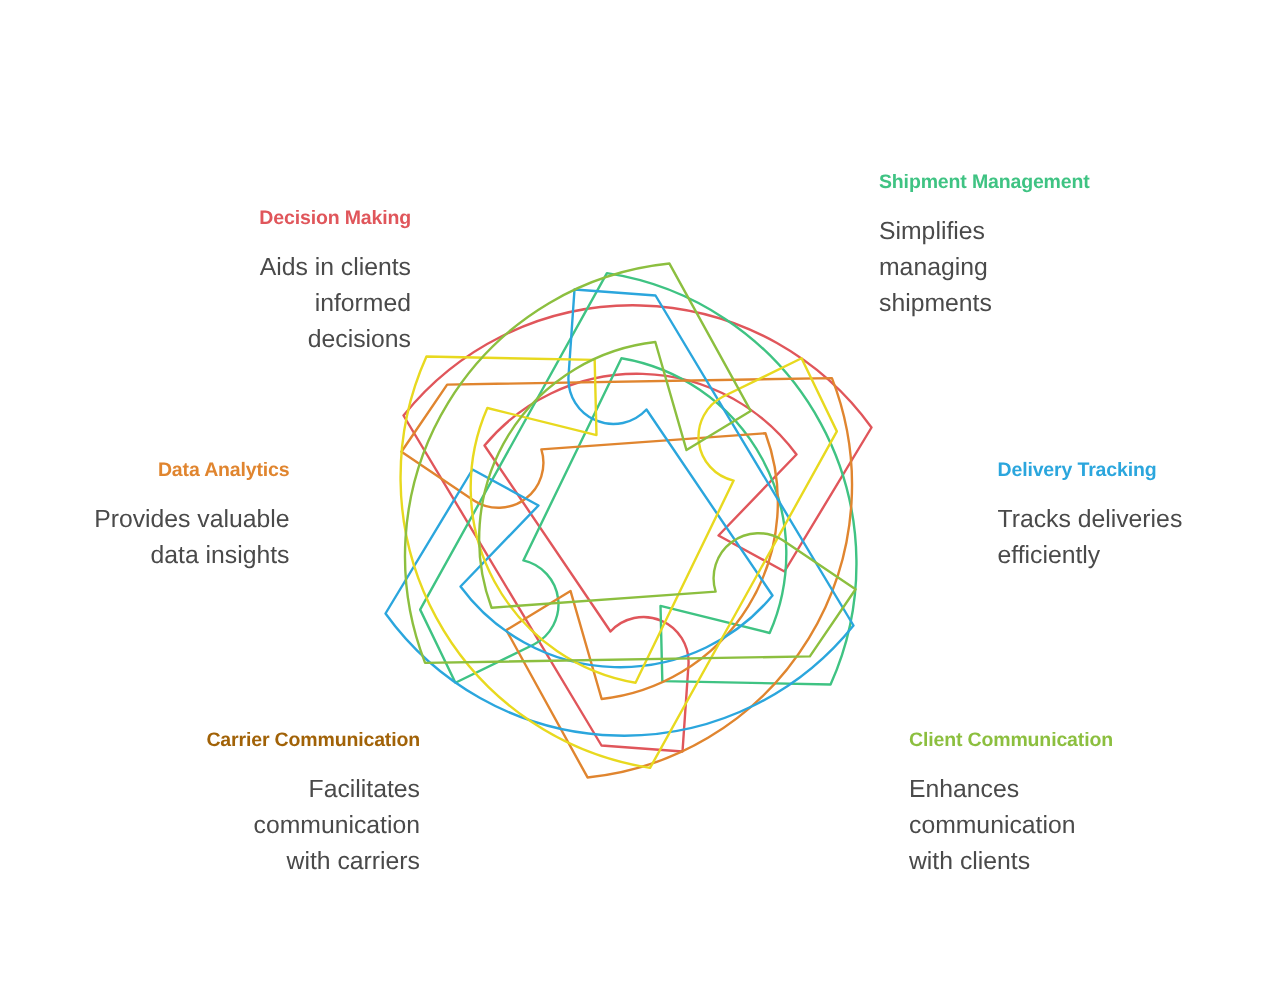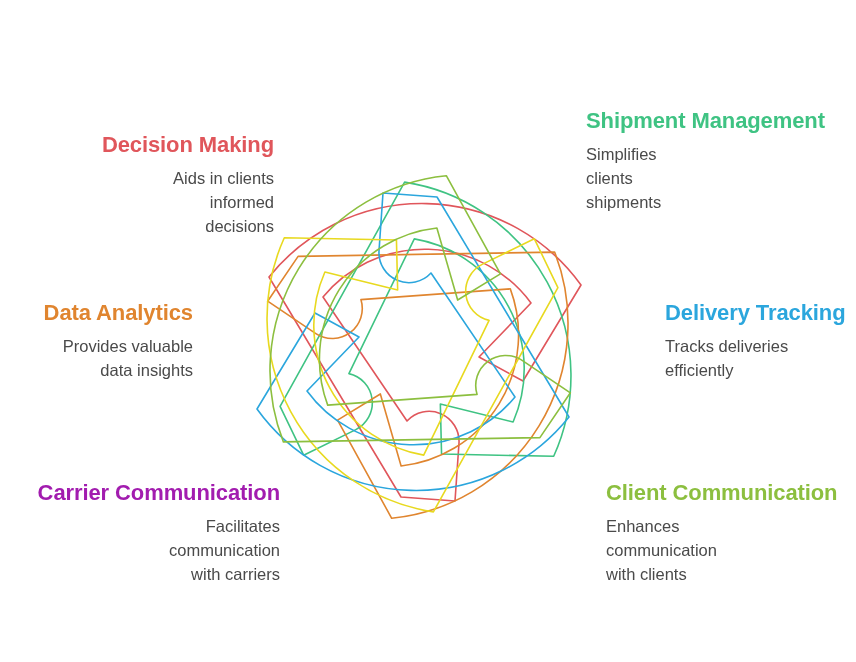--- a/index.html
+++ b/index.html
@@ -38,21 +38,21 @@
     height: 428px;
     overflow: visible;
   }
 
   
   .label-block {
     position: absolute;
     width: 250px;
   }
   .label-title {
-    font-size: 22px;
+    font-size: 13px;
     font-weight: bold;
     line-height: 24px;
     letter-spacing: -0.1px;
     margin: 0 0 9px 0;
   }
   .label-desc {
     font-size: 16.5px;
     font-weight: normal;
     line-height: 24px;
     color: #4a4a4a;
@@ -93,38 +93,38 @@
     <div class="label-title" style="color: rgb(224, 86, 91);">Decision Making</div>
     <div class="label-desc">Aids in clients
 informed
 decisions</div>
   </div>
 
   <div class="label-block align-left" id="blk-shipment">
     <div class="label-title" style="color: rgb(63, 195, 131);">Shipment
 Management</div>
     <div class="label-desc">Simplifies
-clients
+managing
 shipments</div>
   </div>
 
   <div class="label-block align-right" id="blk-data">
     <div class="label-title" style="color: rgb(224, 133, 47);">Data Analytics</div>
     <div class="label-desc">Provides valuable
 data insights</div>
   </div>
 
   <div class="label-block align-left" id="blk-delivery">
     <div class="label-title" style="color: rgb(43, 166, 221);">Delivery Tracking</div>
     <div class="label-desc">Tracks deliveries
 efficiently</div>
   </div>
 
   <div class="label-block align-right" id="blk-carrier">
-    <div class="label-title" style="color: #a21caf;">Carrier
+    <div class="label-title" style="color: #a16207;">Carrier
 Communication</div>
     <div class="label-desc">Facilitates
 communication
 with carriers</div>
   </div>
 
   <div class="label-block align-left" id="blk-client">
     <div class="label-title" style="color: rgb(140, 191, 63);">Client
 Communication</div>
     <div class="label-desc">Enhances

